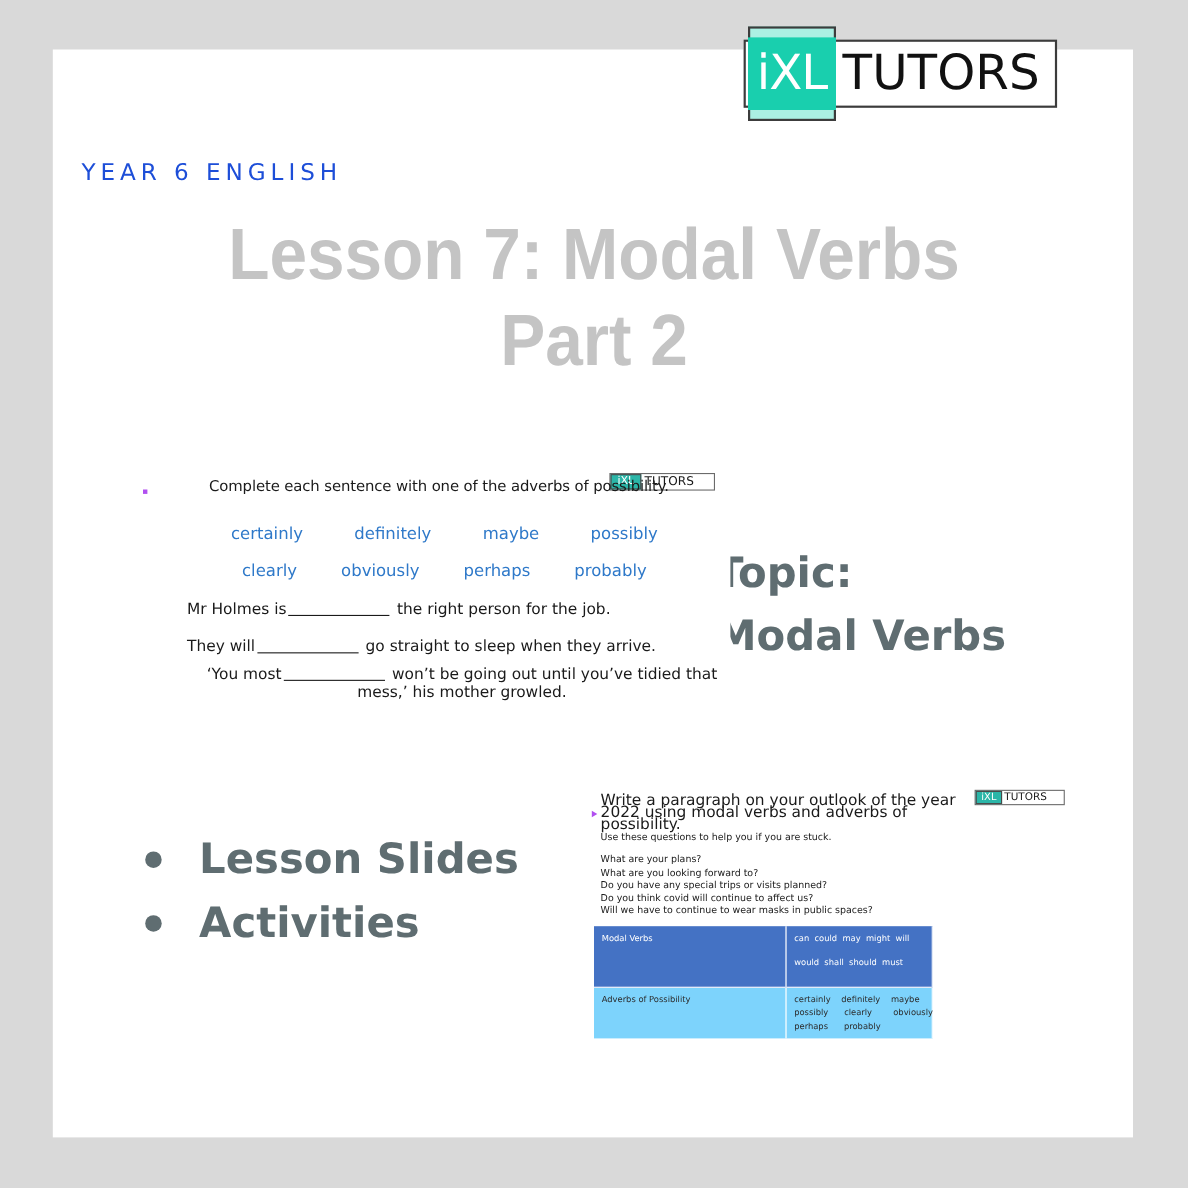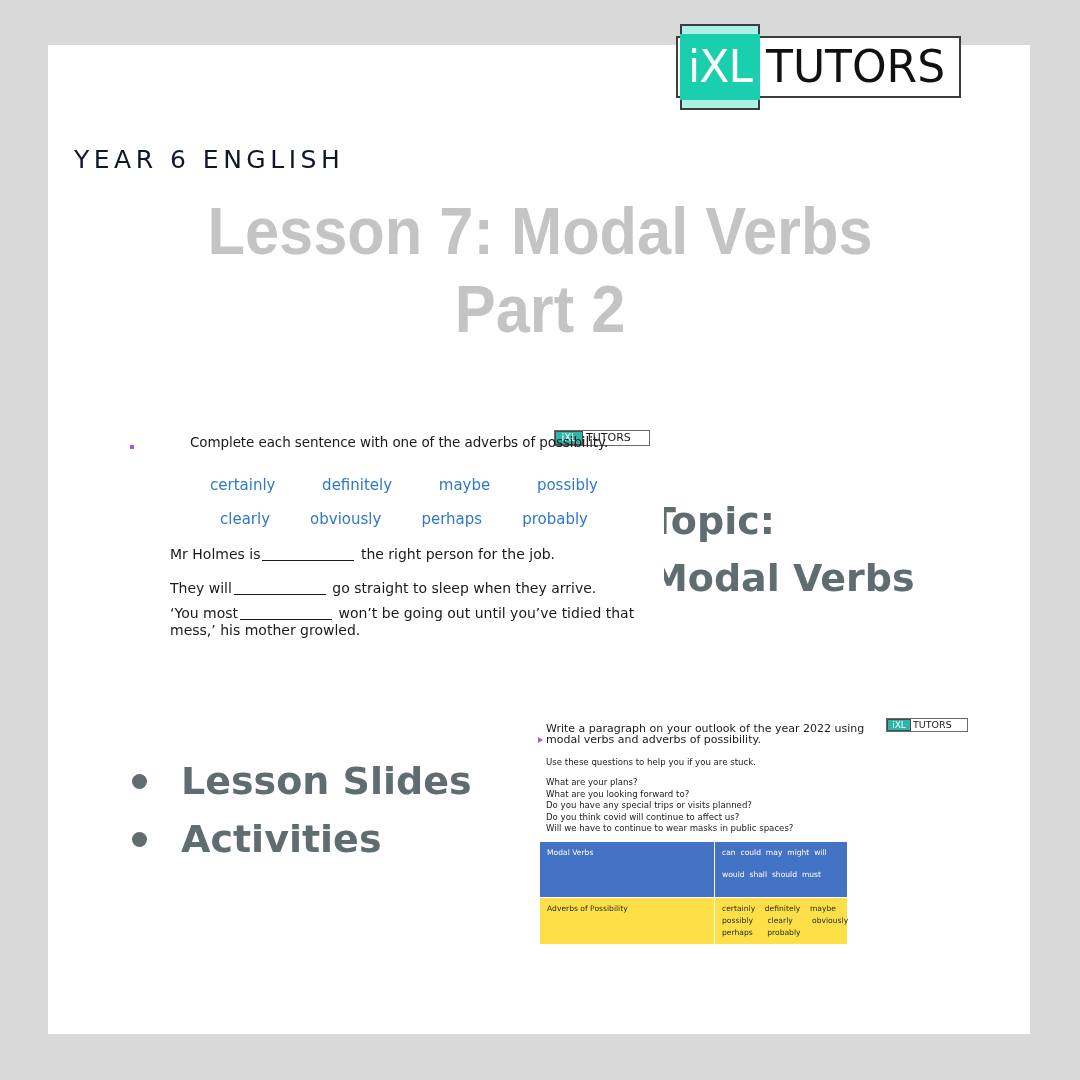--- a/index.html
+++ b/index.html
@@ -92,22 +92,22 @@
     font-size: 44px;
     letter-spacing: 0px;
     font-family: "DejaVu Sans", sans-serif;
   }
 
   
   .eyebrow {
     position: absolute;
     left: 74px;
     top: 145px;
-    font-size: 25px;
-    color: #0f172a;
+    font-size: 21px;
+    color: #1d4ed8;
     letter-spacing: 4.5px;
     font-weight: 400;
     font-family: "DejaVu Sans", sans-serif;
   }
   .lesson-title {
     position: absolute;
     left: 140px;
     top: 192px;
     width: 800px;
     text-align: center;
@@ -204,21 +204,21 @@
   .ws1 .wb-row.r1 { justify-content: space-between; padding: 0 4px 0 8px; }
   .ws1 .wb-row.r2 { justify-content: space-between; padding: 0 14px 0 18px; gap: 16px; }
   .ws1 .sentences {
     position: absolute;
     left: 46px;
     top: 117px;
     width: 500px;
     font-size: 14px;
     line-height: 34px;
   }
-  .ws1 .sentences .s4 { line-height: 17px; }
+  .ws1 .sentences .s4 { line-height: 17px; text-align: center; }
   .blank {
     display: inline-block;
     width: 92px;
     border-bottom: 1.6px solid #1a1a1a;
     vertical-align: -2px;
     margin: 0 2px;
   }
 
   
   .ws2 {
@@ -238,21 +238,21 @@
     width: 0; height: 0;
     border-left: 5px solid #b14ff0;
     border-top: 3.5px solid transparent;
     border-bottom: 3.5px solid transparent;
   }
   .ws2 .task {
     position: absolute;
     left: 12px;
     top: 11px;
     width: 350px;
-    font-size: 11px;
+    font-size: 14px;
     line-height: 11px;
   }
   .ws2 .helper {
     position: absolute;
     left: 12px;
     top: 45px;
     font-size: 8.6px;
   }
   .ws2 .qlist {
     position: absolute;
@@ -280,21 +280,21 @@
     font-size: 7.6px;
     line-height: 12px;
   }
   .ws2 tr.head td {
     background: #4472c4;
     color: #ffffff;
     height: 45px;
     border-right: 1px solid #ffffff;
   }
   .ws2 tr.body td {
-    background: #fde047;
+    background: #7dd3fc;
     color: #2b2b2b;
     height: 34px;
     border-right: 1px solid #ffffff;
     border-top: 1px solid #ffffff;
   }
   .ws2 td.c1 { width: 160px; }
   .ws2 .chipline { white-space: pre; }
 
   
   .mini-logo {

